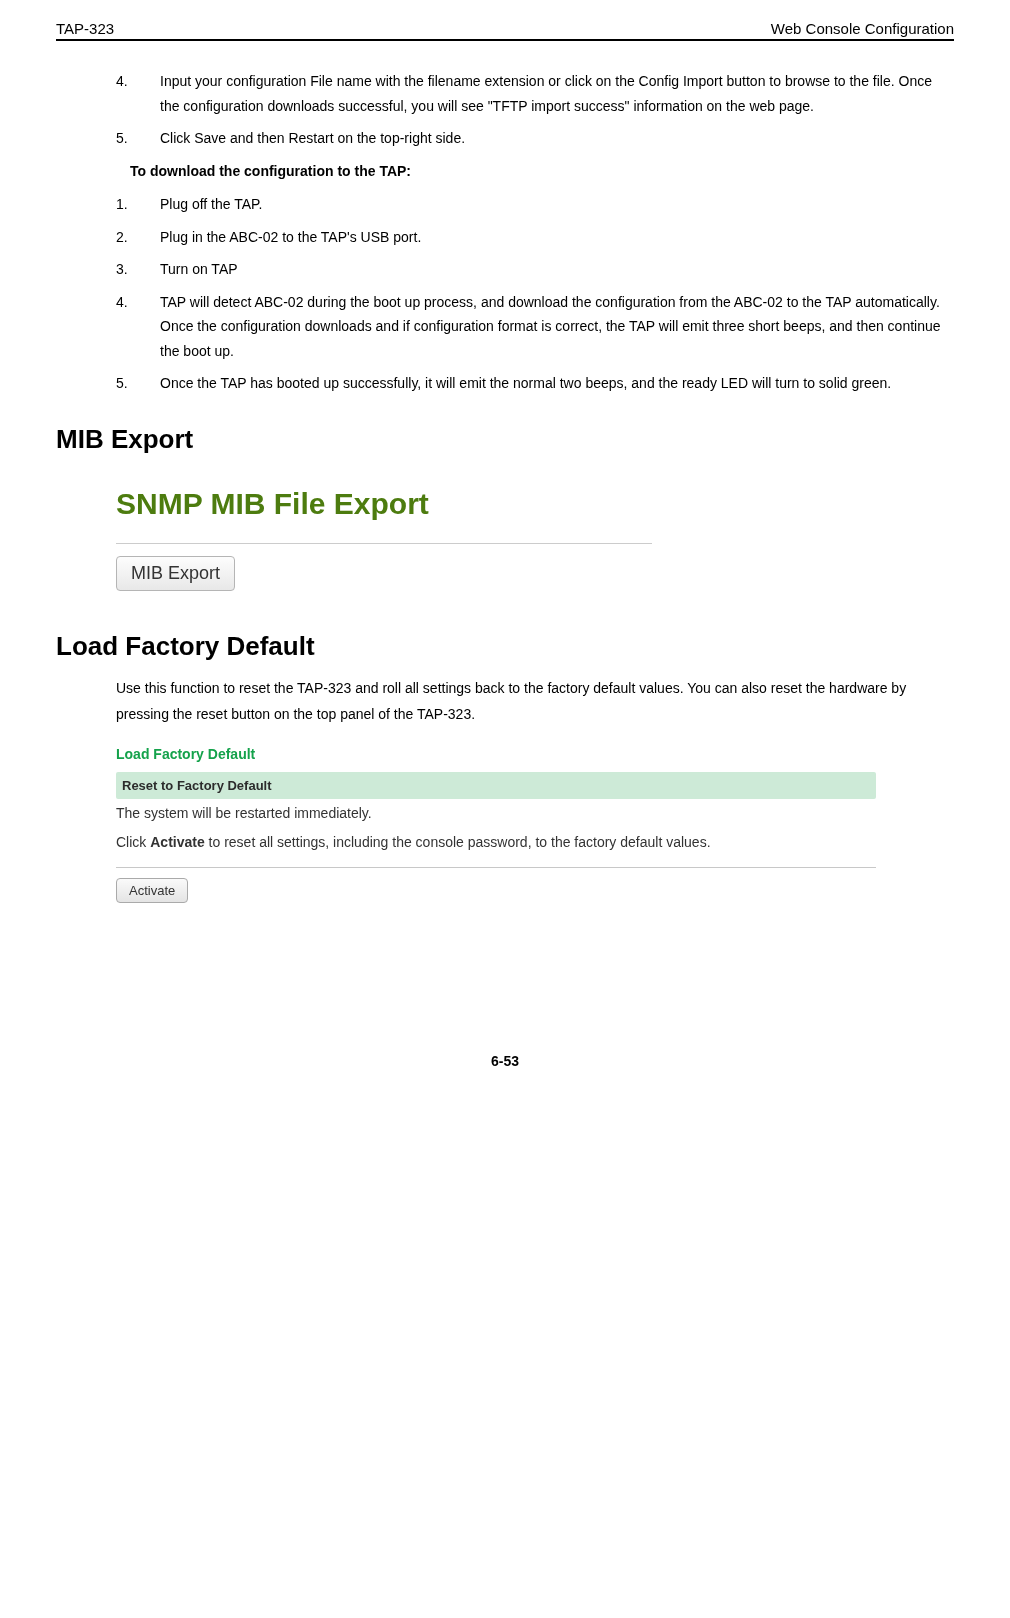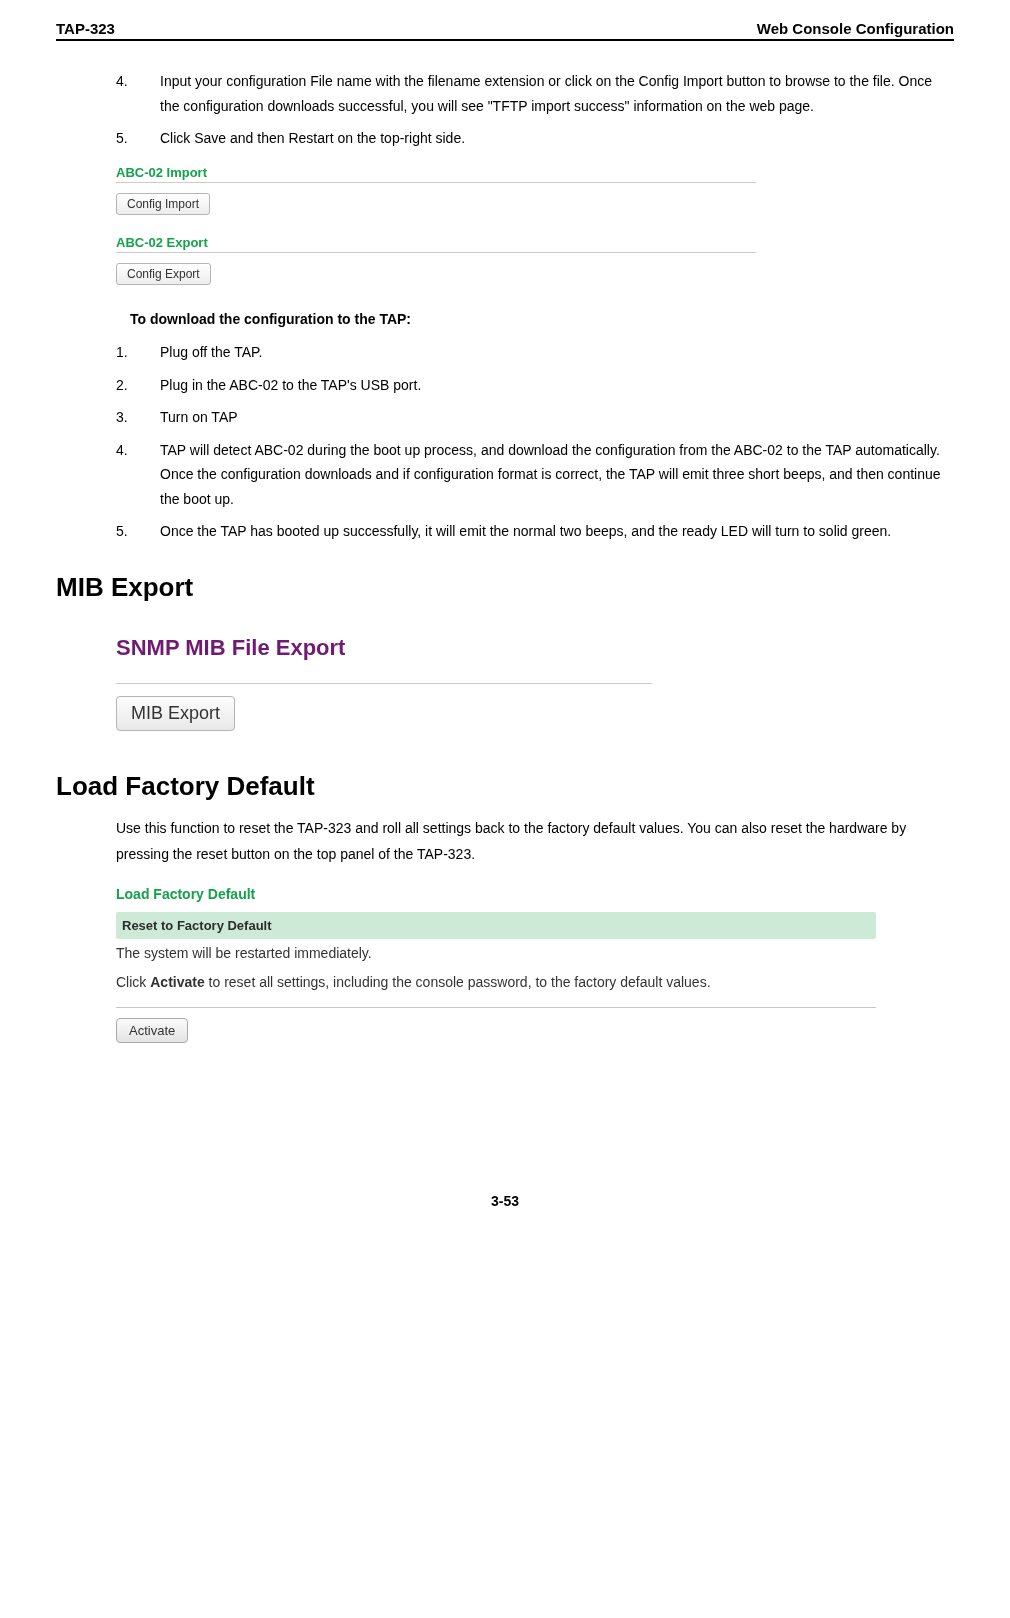--- a/index.html
+++ b/index.html
@@ -11,21 +11,21 @@
     width: 1010px;
     background: #fff;
   }
   .page {
     padding: 20px 56px 30px 56px;
     box-sizing: border-box;
   }
   .header-row {
     display: flex;
     justify-content: space-between;
-    font-weight: bold;
+    font-weight: normal;
     font-size: 15px;
     border-bottom: 2px solid #000;
     padding-bottom: 2px;
     margin-bottom: 28px;
   }
   .content-indent {
     margin-left: 60px;
     margin-right: 0;
   }
   ol.main-list {
@@ -49,23 +49,23 @@
     margin: 14px 0 22px 0;
     background: #fff;
   }
   .fig-title {
     color: #14a24b;
     font-weight: bold;
     font-size: 13px;
     margin-bottom: 2px;
   }
   .fig-title-large {
-    color: #701a75;
-    font-weight: bold;
-    font-size: 22px;
+    color: #4d7c0f;
+    font-weight: bold;
+    font-size: 30px;
     font-family: Arial, sans-serif;
     padding-bottom: 10px;
     margin-bottom: 12px;
   }
   .fig-hr {
     border: none;
     border-bottom: 1px solid #ccc;
     margin: 0 0 10px 0;
   }
   .fig-hr-long {
@@ -174,29 +174,20 @@
       <li>
         <span class="num">4.</span>
         <span class="txt">Input your configuration File name with the filename extension or click on the Config Import button to browse to the file. Once the configuration downloads successful, you will see "TFTP import success" information on the web page.</span>
       </li>
       <li>
         <span class="num">5.</span>
         <span class="txt">Click Save and then Restart on the top-right side.</span>
       </li>
     </ol>
 
-    <div class="fig-box" style="width:640px;">
-      <div class="fig-title">ABC-02 Import</div>
-      <hr class="fig-hr" style="width:640px;">
-      <span class="ui-button">Config Import</span>
-      <div style="height:20px;"></div>
-      <div class="fig-title">ABC-02 Export</div>
-      <hr class="fig-hr" style="width:640px;">
-      <span class="ui-button">Config Export</span>
-    </div>
 
     <p class="section-para">To download the configuration to the TAP:</p>
 
     <ol class="main-list">
       <li>
         <span class="num">1.</span>
         <span class="txt">Plug off the TAP.</span>
       </li>
       <li>
         <span class="num">2.</span>
@@ -232,15 +223,15 @@
     <div class="lfd-title">Load Factory Default</div>
     <div class="lfd-bar">Reset to Factory Default</div>
     <div class="lfd-text">The system will be restarted immediately.</div>
     <div class="lfd-text">
       <span>Click </span><b>Activate</b><span> to reset all settings, including the console password, to the factory default values.</span>
     </div>
     <hr class="lfd-hr">
     <span class="ui-button-activate">Activate</span>
   </div>
 
-  <div class="footer">3-53</div>
+  <div class="footer">6-53</div>
 
 </div>
 
 </body></html>

